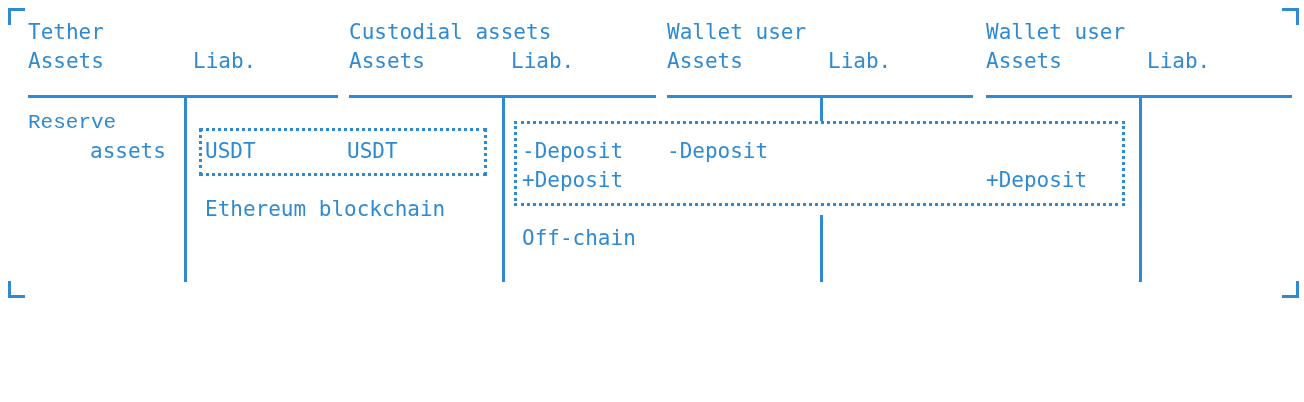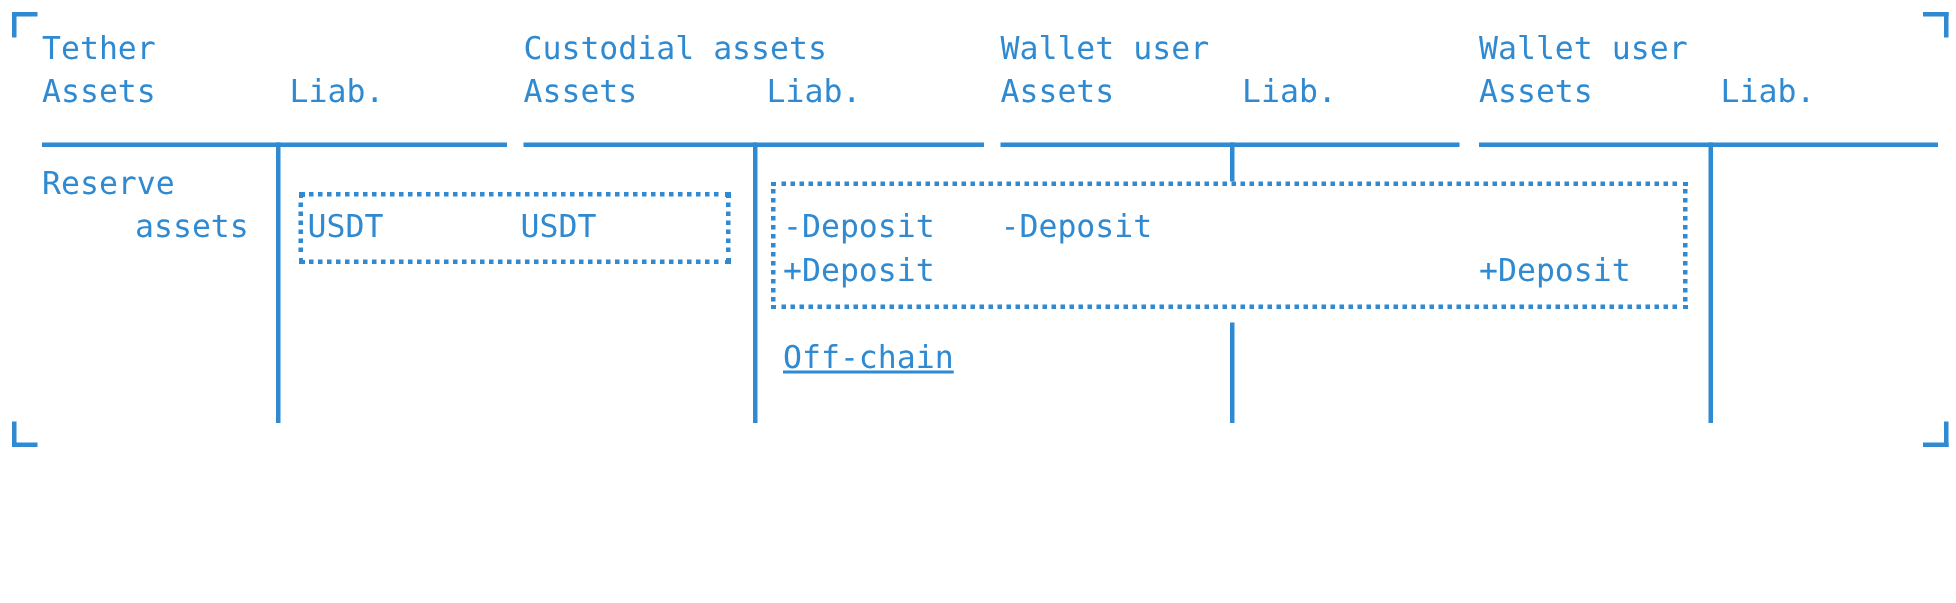--- a/index.html
+++ b/index.html
@@ -118,36 +118,37 @@
   <div class="sheet" style="left:28px; width:310px;">
     <div class="sheet-title">Tether</div>
     <div class="sheet-cols">
       <div class="col-assets">Assets</div>
       <div class="col-liab" style="left:165px;">Liab.</div>
     </div>
     <div class="hrule" style="width:310px;"></div>
   </div>
   <div class="vrule" style="left:184px; top:95px; height:187px;"></div>
 
-  <div class="txt" style="left:28px; top:108px;">Reserve</div>
+  <div class="txt" style="left:28px; top:108px;font-family:Liberation Mono, monospace;">Reserve</div>
   <div class="txt" style="left:90px; top:137px;">assets</div>
 
   <div class="sheet" style="left:349px; width:307px;">
     <div class="sheet-title">Custodial assets</div>
     <div class="sheet-cols">
       <div class="col-assets">Assets</div>
       <div class="col-liab" style="left:162px;">Liab.</div>
     </div>
     <div class="hrule" style="width:307px;"></div>
   </div>
   <div class="vrule" style="left:502px; top:95px; height:187px;"></div>
 
   <div class="dbox" style="left:199px; top:128px; width:288px; height:48px;"></div>
   <div class="txt" style="left:205px; top:137px;">USDT</div>
   <div class="txt" style="left:347px; top:137px;">USDT</div>
+  <div class="txt" style="left:205px; top:195px;">Ethereum blockchain</div>
 
   <div class="sheet" style="left:667px; width:306px;">
     <div class="sheet-title">Wallet user</div>
     <div class="sheet-cols">
       <div class="col-assets">Assets</div>
       <div class="col-liab" style="left:161px;">Liab.</div>
     </div>
     <div class="hrule" style="width:306px;"></div>
   </div>
 
@@ -162,20 +163,20 @@
     </div>
     <div class="hrule" style="width:306px;"></div>
   </div>
   <div class="vrule" style="left:1139px; top:95px; height:187px;"></div>
 
   <div class="dbox" style="left:514px; top:121px; width:611px; height:85px;"></div>
   <div class="txt" style="left:522px; top:137px;">-Deposit</div>
   <div class="txt" style="left:522px; top:166px;">+Deposit</div>
   <div class="txt" style="left:667px; top:137px;">-Deposit</div>
   <div class="txt" style="left:986px; top:166px;">+Deposit</div>
-  <div class="txt" style="left:522px; top:224px;text-decoration:underline;">Off-chain</div>
+  <div class="txt" style="left:522px; top:224px;">Off-chain</div>
 
   <div class="caption">
     <div>Financial structure of custodial wallet services.</div>
     
   </div>
 
 </div>
 
 </body></html>

